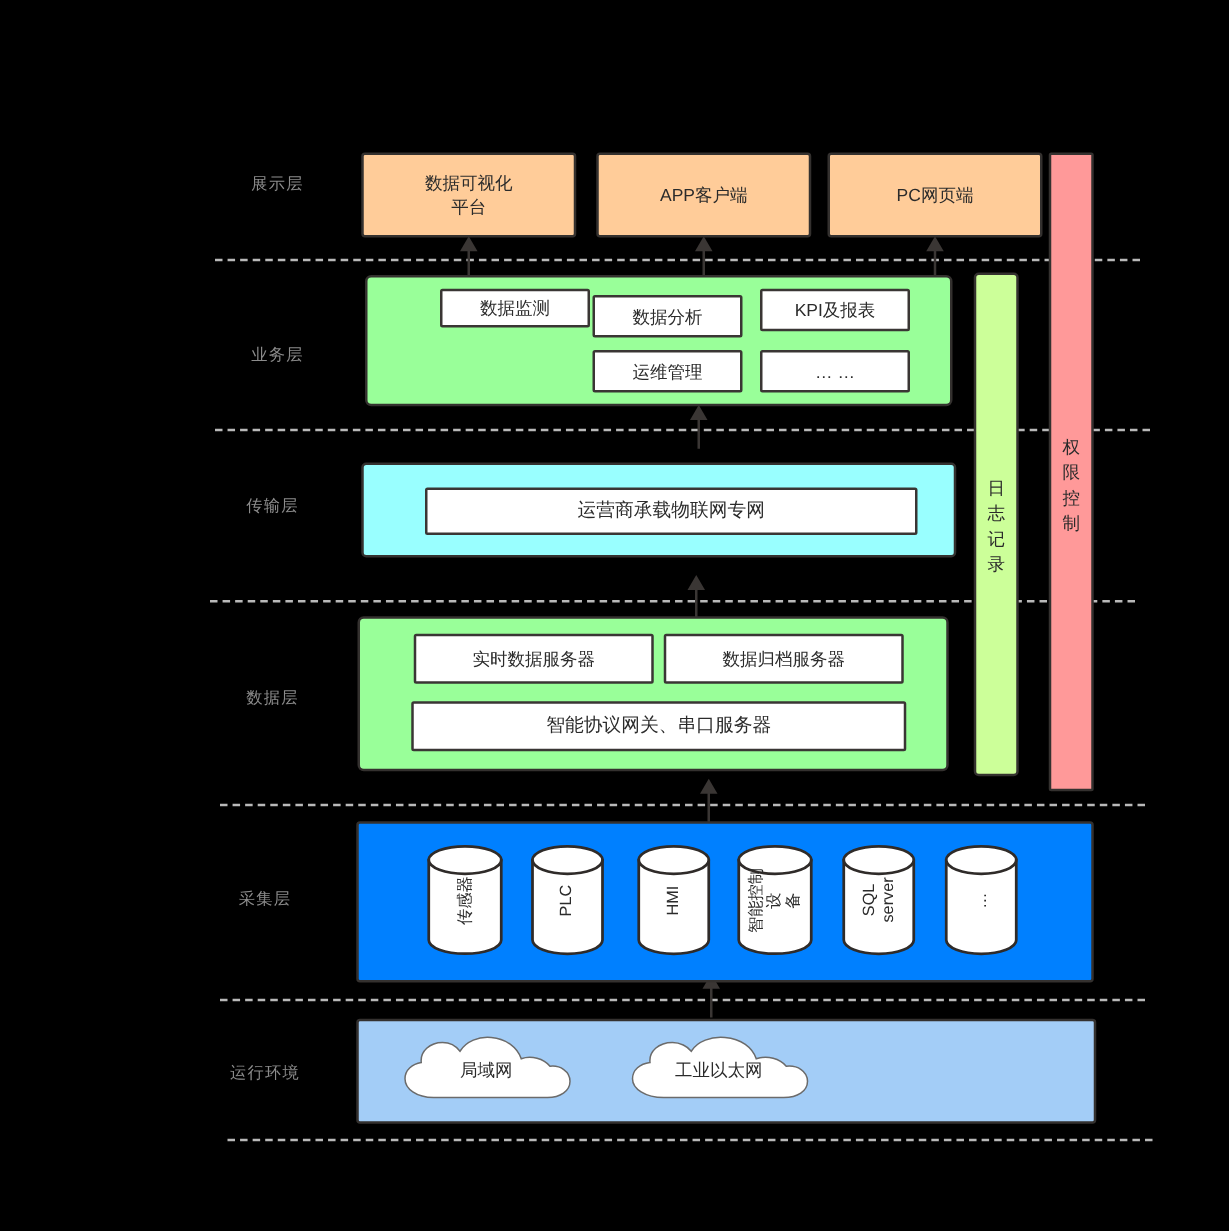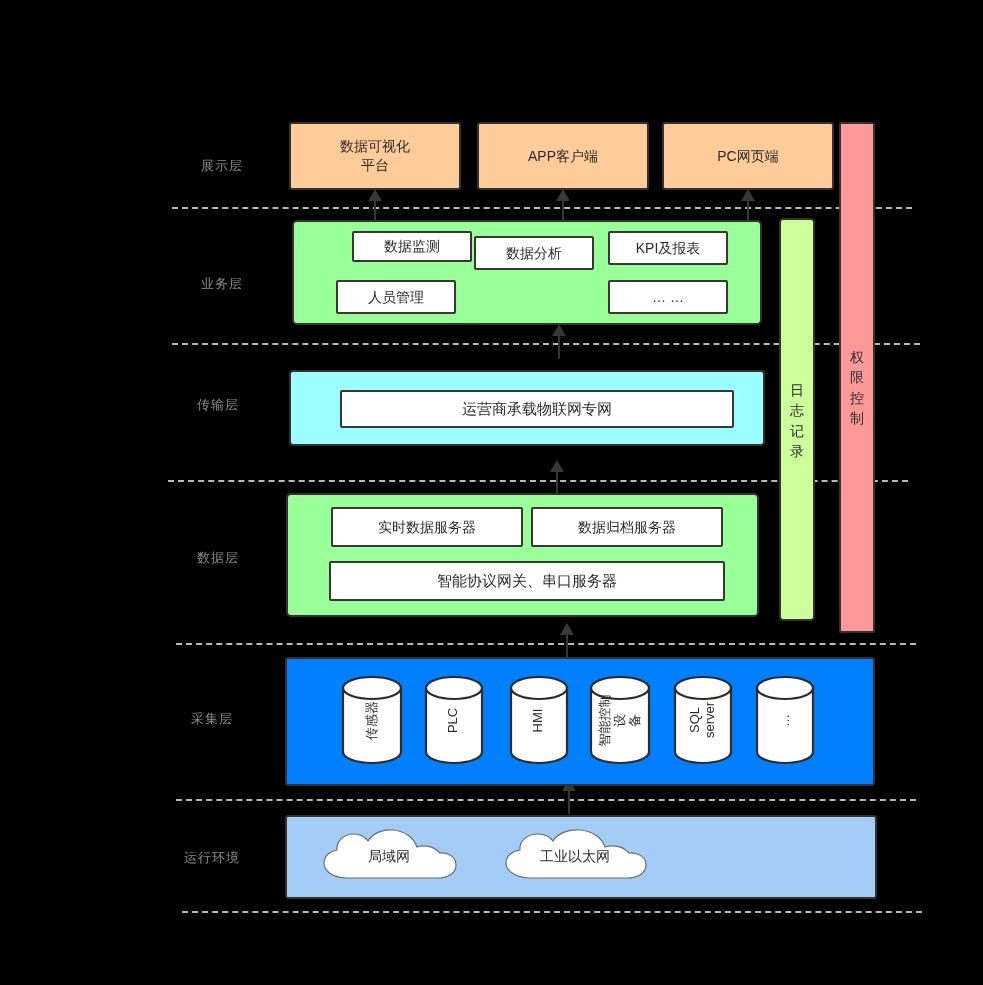--- a/index.html
+++ b/index.html
@@ -151,21 +151,21 @@
 
 <div id="canvas">
 
   <div class="abs divider" style="left:172px; top:207px; width:740px;"></div>
   <div class="abs divider" style="left:172px; top:343px; width:748px;"></div>
   <div class="abs divider" style="left:168px; top:480px; width:740px;"></div>
   <div class="abs divider" style="left:176px; top:643px; width:740px;"></div>
   <div class="abs divider" style="left:176px; top:799px; width:740px;"></div>
   <div class="abs divider" style="left:182px; top:911px; width:740px;"></div>
 
-  <div class="abs row-label" style="left:172px; top:157px; width:100px;text-align:center;">展示层</div>
+  <div class="abs row-label" style="left:172px; top:138px; width:100px;text-align:center;">展示层</div>
   <div class="abs row-label" style="left:172px; top:265px; width:100px;margin-top:10px;">业务层</div>
   <div class="abs row-label" style="left:168px; top:396px; width:100px;">传输层</div>
   <div class="abs row-label" style="left:168px; top:549px; width:100px;">数据层</div>
   <div class="abs row-label" style="left:162px; top:710px; width:100px;">采集层</div>
   <div class="abs row-label" style="left:162px; top:849px; width:100px;">运行环境</div>
 
   <div class="abs arrow-stem" style="left:374px; top:196px; height:26px;"></div>
   <div class="abs arrow-head" style="left:368px; top:189px;"></div>
 
   <div class="abs arrow-stem" style="left:562px; top:196px; height:26px;"></div>
@@ -197,21 +197,21 @@
 
   <div class="abs block block-orange" style="left:662px; top:122px; width:172px; height:68px;">
     <div class="box-text">PC网页端</div>
   </div>
 
   <div class="abs block block-green" style="left:292px; top:220px; width:470px; height:105px; border-radius:5px;">
   </div>
   <div class="abs card" style="left:352px; top:231px; width:120px; height:31px;">数据监测</div>
   <div class="abs card" style="left:474px; top:236px; width:120px; height:34px;">数据分析</div>
   <div class="abs card" style="left:608px; top:231px; width:120px; height:34px;">KPI及报表</div>
-  <div class="abs card" style="left:336px; top:280px; width:120px; height:34px;">人员管理</div>
+  <div class="abs card" style="left:474px; top:280px; width:120px; height:34px;">运维管理</div>
   <div class="abs card" style="left:608px; top:280px; width:120px; height:34px;">… …</div>
 
   <div class="abs block block-cyan" style="left:289px; top:370px; width:476px; height:76px; border-radius:4px;">
   </div>
   <div class="abs card card-bold" style="left:340px; top:390px; width:394px; height:38px;">运营商承载物联网专网</div>
 
   <div class="abs block block-green" style="left:286px; top:493px; width:473px; height:124px; border-radius:5px;">
   </div>
   <div class="abs card" style="left:331px; top:507px; width:192px; height:40px;">实时数据服务器</div>
   <div class="abs card" style="left:531px; top:507px; width:192px; height:40px;">数据归档服务器</div>

